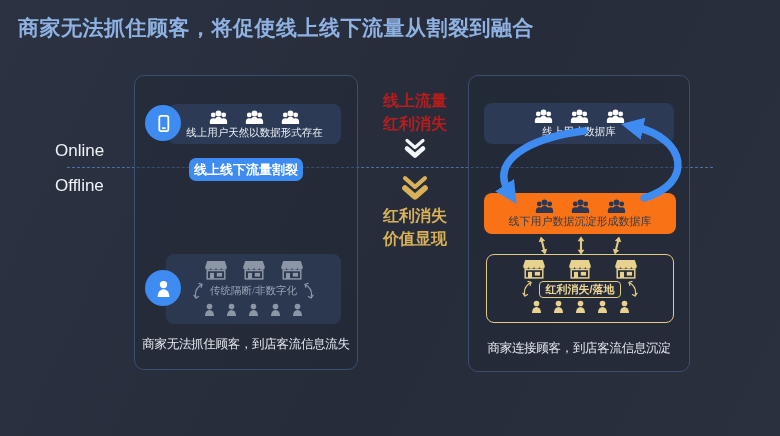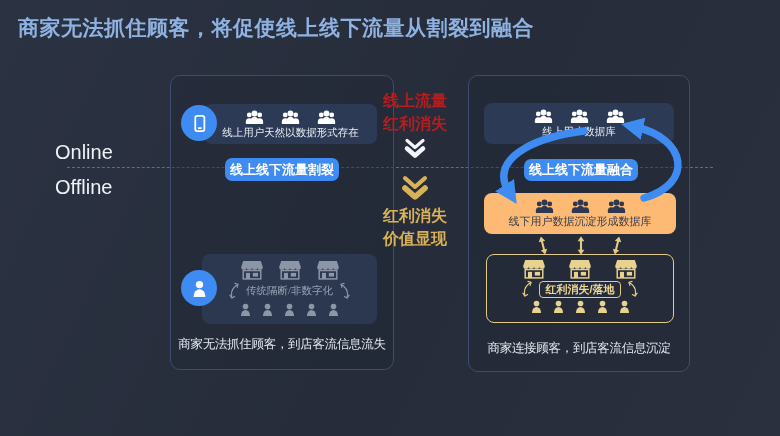--- a/index.html
+++ b/index.html
@@ -5,27 +5,27 @@
   html,body{margin:0;padding:0;}
   body{
     width:780px;height:436px;position:relative;overflow:hidden;
     background:linear-gradient(115deg,#2b3242 0%,#262c39 55%,#2a303e 100%);
     font-family:"Liberation Sans","DejaVu Sans",sans-serif;
   }
   .title{position:absolute;left:18px;top:14px;font-size:21px;font-weight:bold;
          color:#8fb2e2;letter-spacing:.5px;white-space:nowrap;}
   .dash-line{position:absolute;left:67px;top:167px;width:646px;height:0;
          border-top:1px dashed #4e6ea6;z-index:1;}
-  .axis-label{position:absolute;left:55px;color:#eff3f8;font-size:20px;}
+  .axis-label{position:absolute;left:55px;color:#eff3f8;font-size:17px;}
   .axis-online{top:141px;}
   .axis-offline{top:176px;}
 
   .panel{position:absolute;top:75px;border:1px solid #3b4e70;border-radius:10px;
          background:rgba(33,39,53,.45);z-index:2;}
-  .panel-left{left:134px;width:222px;height:293px;margin-left:36px;}
+  .panel-left{left:134px;width:222px;height:293px;}
   .panel-right{left:468px;width:220px;height:295px;}
 
   .darkbox{position:absolute;background:#2c3a55;border-radius:8px;
            display:flex;flex-direction:column;align-items:center;justify-content:center;gap:2px;}
   .lp-topbox{left:33px;top:28px;width:173px;height:40px;}
   .rp-topbox{left:15px;top:27px;width:190px;height:41px;}
   .box-label{font-size:10.5px;color:#e9eef6;white-space:nowrap;}
 
   .icon-row{display:flex;align-items:flex-end;}
   .users-row{gap:15px;color:#ffffff;}
@@ -48,21 +48,21 @@
   .stores-row{gap:12px;color:#8d96a7;}
   .midrow{display:flex;align-items:center;gap:5px;color:#8d96a7;}
   .muted-label{font-size:10.5px;color:#99a3b4;white-space:nowrap;font-family:Liberation Serif, serif;}
   .persons-row{gap:9px;color:#8d96a7;margin-top:1px;}
 
   .caption{position:absolute;left:0;width:100%;text-align:center;font-size:12.5px;
         color:#e4e9f1;letter-spacing:-.3px;white-space:nowrap;}
   .lp-caption{top:260px;}
   .rp-caption{top:264px;}
 
-  .goldbox{position:absolute;left:15px;top:117px;width:192px;height:41px;background:#fdba74;
+  .goldbox{position:absolute;left:15px;top:117px;width:192px;height:41px;background:#f97316;
         border-radius:8px;display:flex;flex-direction:column;align-items:center;
         justify-content:center;gap:1px;}
   .goldbox .users-row{color:#2e3750;}
   .gold-label{font-size:11px;color:#333b4d;font-weight:500;white-space:nowrap;}
 
   .varrow{position:absolute;top:160px;color:#e2cb83;}
   .varrow-1{left:69px;transform:rotate(-14deg);}
   .varrow-2{left:107px;}
   .varrow-3{left:143px;transform:rotate(14deg);}
 
@@ -233,21 +233,20 @@
       <svg class="ico" width="21" height="15" viewBox="0 0 22 15" fill="currentColor">
           <use href="#g-users"></use>
         </svg>
       <svg class="ico" width="21" height="15" viewBox="0 0 22 15" fill="currentColor">
           <use href="#g-users"></use>
         </svg>
     </div>
     <div class="box-label">线上用户数据库</div>
   </div>
 
-  <div class="pill rp-pill">线上线下流量融合</div>
 
   <div class="goldbox">
     <div class="icon-row users-row">
       <svg class="ico" width="21" height="15" viewBox="0 0 22 15" fill="currentColor">
           <use href="#g-users"></use>
         </svg>
       <svg class="ico" width="21" height="15" viewBox="0 0 22 15" fill="currentColor">
           <use href="#g-users"></use>
         </svg>
       <svg class="ico" width="21" height="15" viewBox="0 0 22 15" fill="currentColor">

